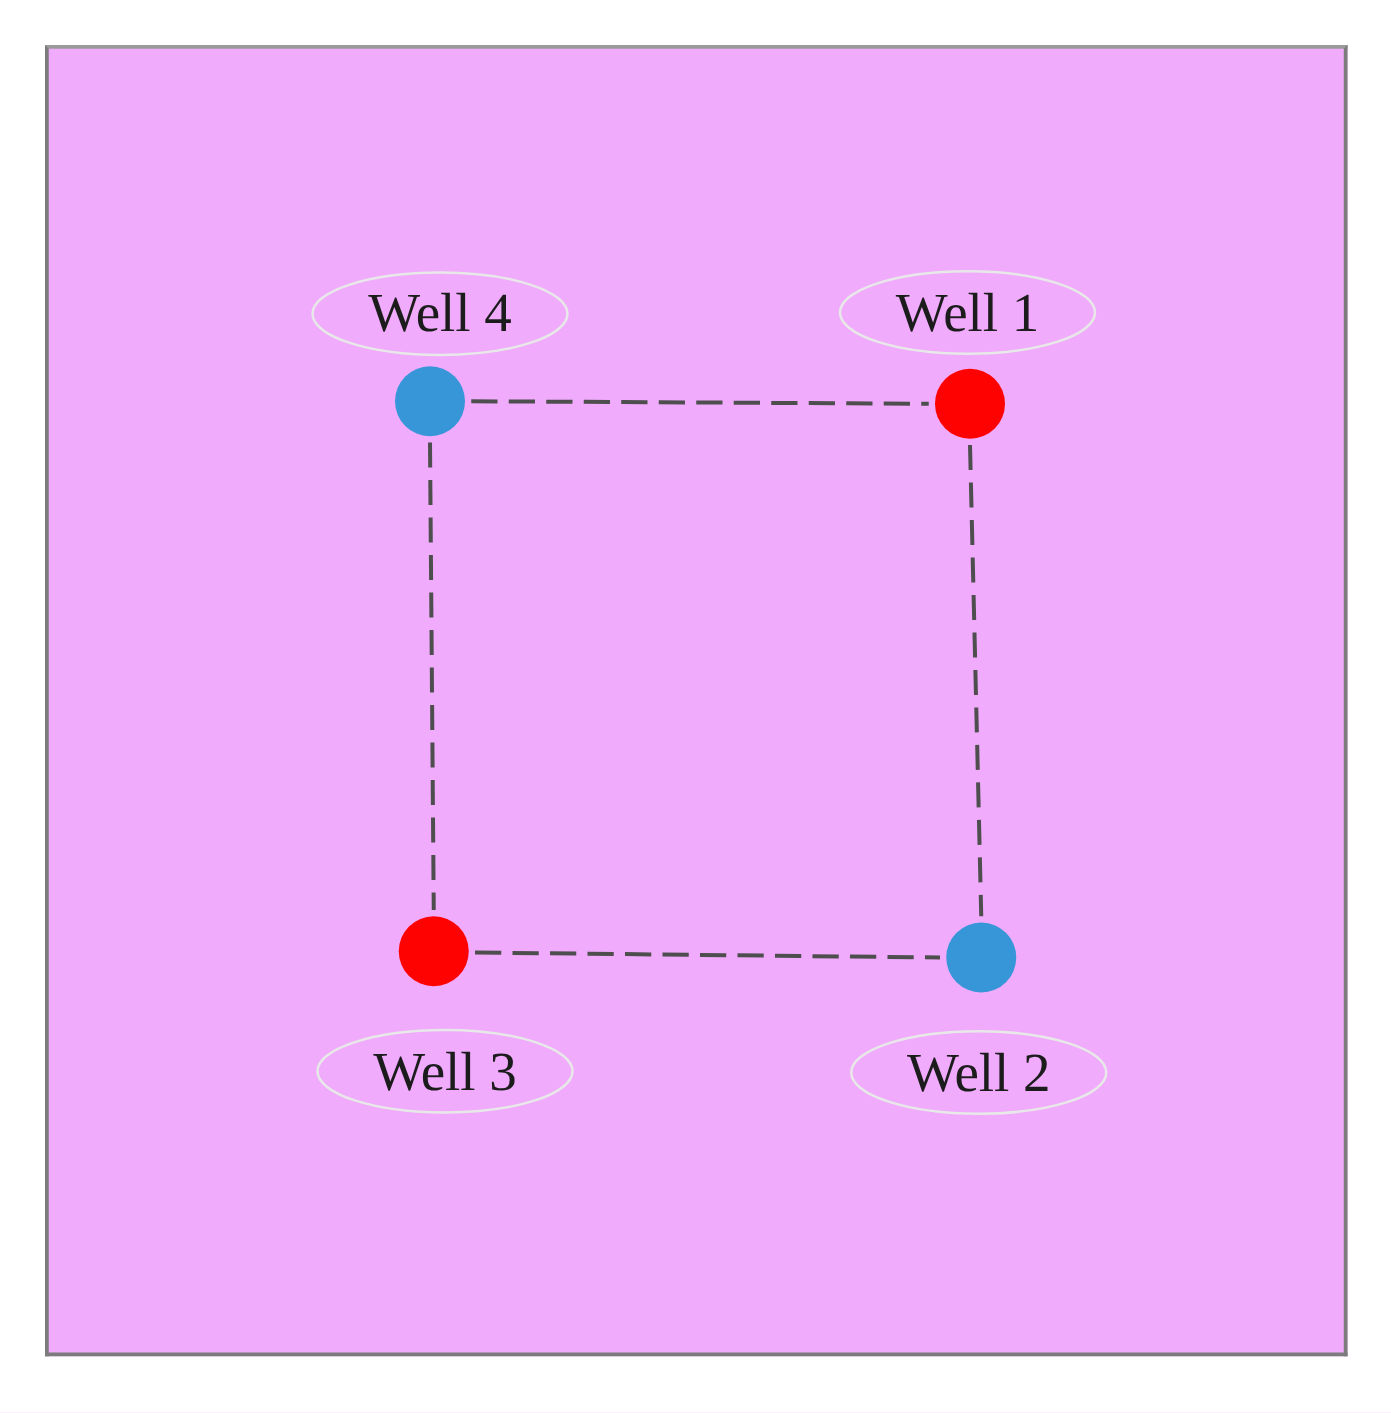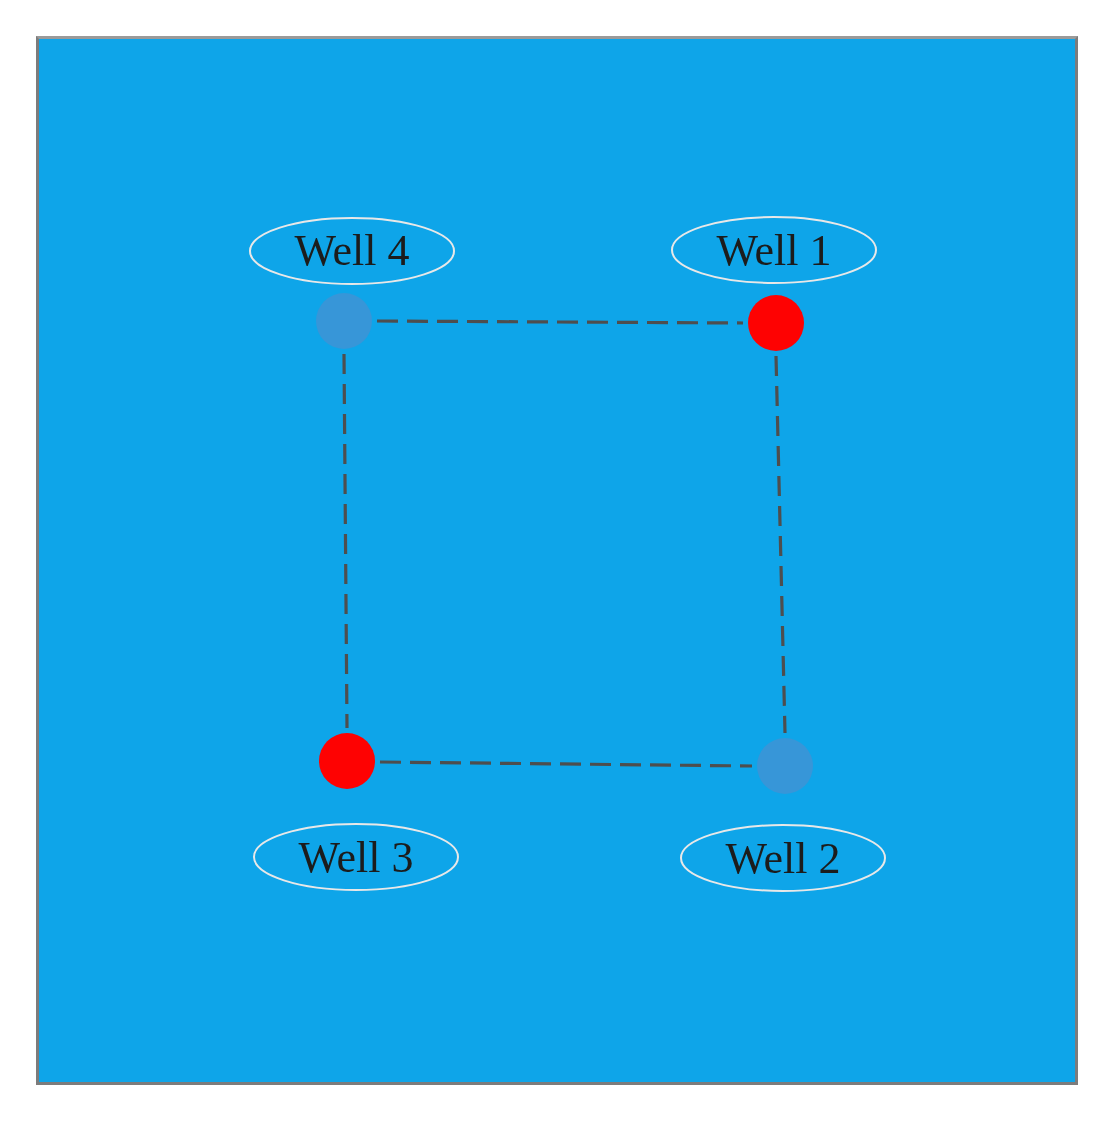--- a/index.html
+++ b/index.html
@@ -18,21 +18,21 @@
     background: #ffffff;
   }
   .frame {
     position: absolute;
     left: 36px;
     top: 36px;
     width: 1036px;
     height: 1043px;
     border: 3px solid #7c7c7c;
     border-top-color: #9a9a9a;
-    background: #0ea5e9;
+    background: #f0abfc;
   }
   svg text.well-label {
     font-family: "Liberation Serif", "DejaVu Serif", serif;
     font-size: 44px;
     fill: #1c1c1c;
   }
 </style>
 </head>
 <body>
 

